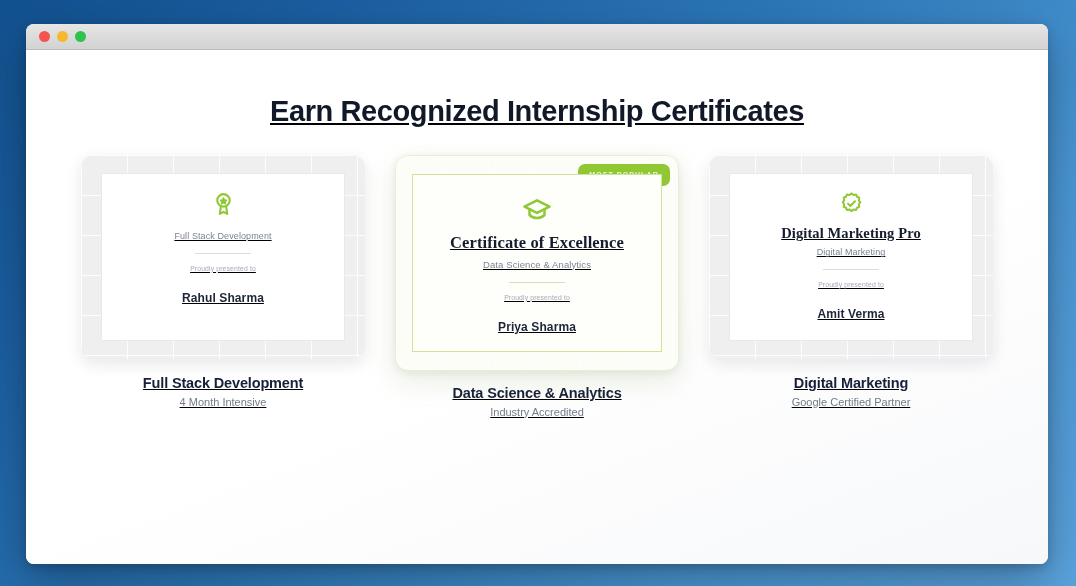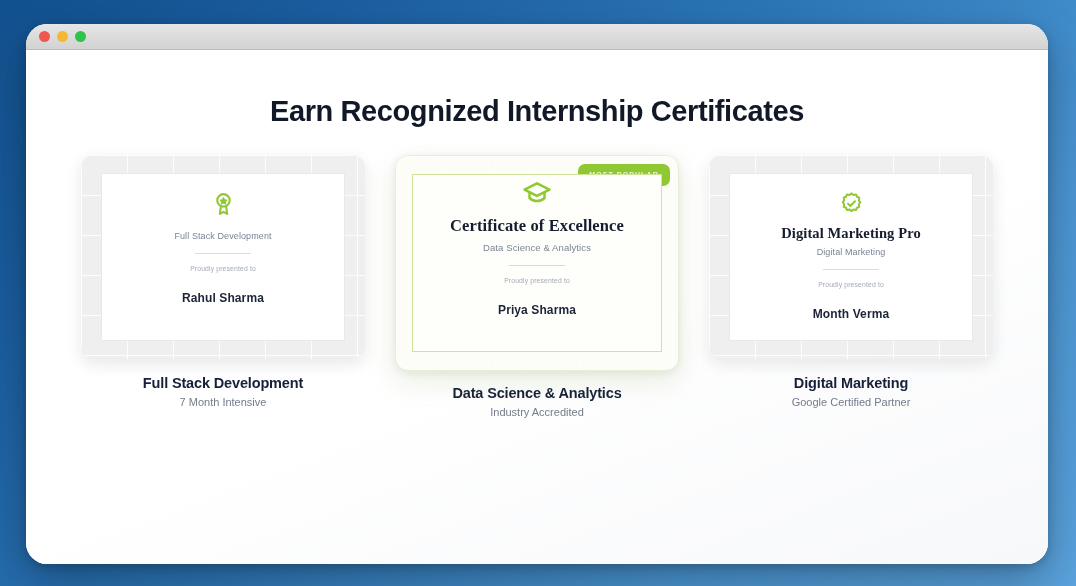--- a/index.html
+++ b/index.html
@@ -21,26 +21,27 @@
     position: relative;
   }
 
   
   .browser-window {
     position: absolute;
     left: 26px;
     top: 24px;
     width: 1022px;
     height: 540px;
-    border-radius: 21px;
+    border-radius: 8px;
     background: #ffffff;
     box-shadow: 0 18px 48px rgba(0,0,0,0.30), 0 3px 10px rgba(0,0,0,0.18);
     overflow: hidden;
     display: flex;
     flex-direction: column;
+    text-decoration: underline;
   }
 
   .title-bar {
     height: 26px;
     flex: 0 0 26px;
     background: linear-gradient(180deg, #e6e6e6 0%, #d2d2d2 100%);
     border-bottom: 1px solid #bcbcbc;
     display: flex;
     align-items: center;
     padding-left: 13px;
@@ -165,21 +166,21 @@
     display: flex;
     flex-direction: column;
     align-items: center;
     padding-top: 17px;
   }
   .card-col.featured .cert-paper {
     width: 250px;
     height: 178px;
     border: 1px solid #cfe39a;
     background: #fefffb;
-    padding-top: 4px;
+    padding-top: 21px;
   }
 
   .cert-icon {
     width: 25px;
     height: 25px;
     display: block;
     margin-bottom: 9px;
   }
   .card-col.featured .cert-icon {
     width: 30px;
@@ -276,21 +277,21 @@
               <path d="M12 6.4 l1 2 2.2 .3 -1.6 1.5 .4 2.2 -2-1 -2 1 .4-2.2 -1.6-1.5 2.2-.3z" fill="#8fc832" stroke-width="1"></path>
             </svg>
             <div class="cert-subject">Full Stack Development</div>
             <div class="cert-divider"></div>
             <div class="cert-presented">Proudly presented to</div>
             <div class="cert-name">Rahul Sharma</div>
           </div>
         </div>
         <div class="caption">
           <div class="caption-title">Full Stack Development</div>
-          <div class="caption-sub">7 Month Intensive</div>
+          <div class="caption-sub">4 Month Intensive</div>
         </div>
       </div>
 
       <div class="card-col featured">
         <div class="cert-frame">
           <div class="badge-ribbon">MOST POPULAR</div>
           <div class="cert-paper">
             <svg class="cert-icon" viewBox="0 0 24 24" fill="none" stroke="#8fc832" stroke-width="2" stroke-linecap="round" stroke-linejoin="round">
               <path d="M12 3.5 L22 8.5 L12 13.5 L2 8.5 Z"></path>
               <path d="M6 10.6 V15.2 C6 15.2 8.4 17.6 12 17.6 C15.6 17.6 18 15.2 18 15.2 V10.6"></path>
@@ -312,21 +313,21 @@
         <div class="cert-frame">
           <div class="cert-paper">
             <svg class="cert-icon" viewBox="0 0 24 24" fill="none" stroke="#8fc832" stroke-width="1.9" stroke-linecap="round" stroke-linejoin="round">
               <path d="M12 2.3 l1.9 1.5 2.4-.5 1 2.2 2.2 1 -.5 2.4 1.5 1.9 -1.5 1.9 .5 2.4 -2.2 1 -1 2.2 -2.4-.5 -1.9 1.5 -1.9-1.5 -2.4 .5 -1-2.2 -2.2-1 .5-2.4 -1.5-1.9 1.5-1.9 -.5-2.4 2.2-1 1-2.2 2.4 .5z"></path>
               <path d="M8.6 12.1 l2.3 2.3 4.5-4.6"></path>
             </svg>
             <div class="cert-title">Digital Marketing Pro</div>
             <div class="cert-subject">Digital Marketing</div>
             <div class="cert-divider"></div>
             <div class="cert-presented">Proudly presented to</div>
-            <div class="cert-name">Month Verma</div>
+            <div class="cert-name">Amit Verma</div>
           </div>
         </div>
         <div class="caption">
           <div class="caption-title">Digital Marketing</div>
           <div class="caption-sub">Google Certified Partner</div>
         </div>
       </div>
 
     </div>
   </div>

